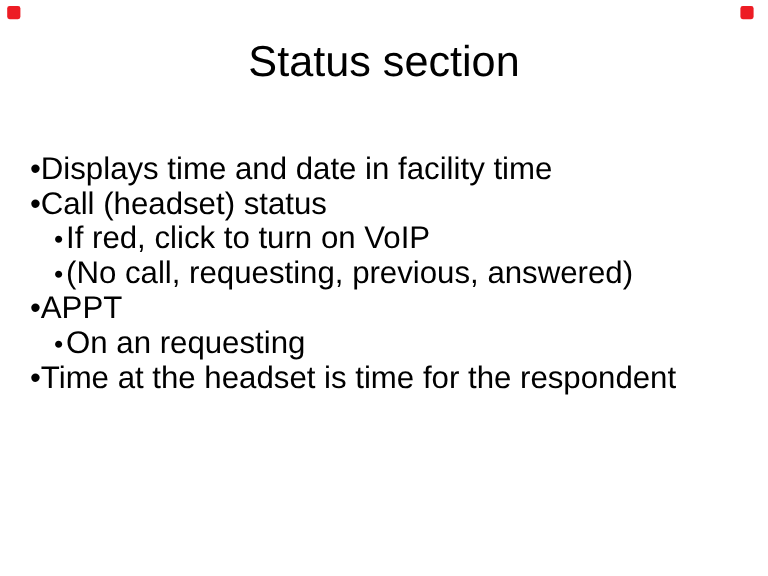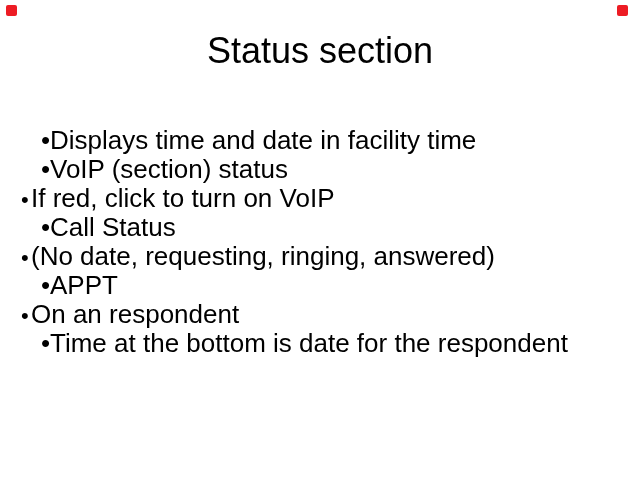--- a/index.html
+++ b/index.html
@@ -32,22 +32,22 @@
     top: 126px;
     left: 0;
     width: 640px;
   }
   .line {
     height: 29px;
     line-height: 29px;
     font-size: 26px;
     white-space: nowrap;
   }
-  .lvl0 { padding-left: 41px; }
-  .lvl1 { padding-left: 21px; }
+  .lvl0 { padding-left: 25px; }
+  .lvl1 { padding-left: 45px; }
   .bullet {
     display: inline-block;
     width: 9px;
     font-size: 26px;
     vertical-align: baseline;
   }
   .lvl1 .bullet {
     width: 7px;
     font-size: 22px;
     margin-right: 3px;
@@ -71,47 +71,44 @@
 
   <div class="title">Status section</div>
 
   <div class="bullets">
 
     <div class="line lvl0">
       <span class="bullet">•</span><span>Displays time and date in facility time</span>
     </div>
 
     <div class="line lvl0">
-      <span class="bullet">•</span><span>VoIP (section) status</span>
+      <span class="bullet">•</span><span>Call (headset) status</span>
     </div>
 
     <div class="line lvl1">
       <span class="bullet">•</span><span>If red, click to turn on VoIP</span>
     </div>
 
-    <div class="line lvl0">
-      <span class="bullet">•</span><span>Call Status</span>
-    </div>
 
     <div class="line lvl1">
-      <span class="bullet">•</span><span>(No date, requesting, ringing, answered)</span>
+      <span class="bullet">•</span><span>(No call, requesting, previous, answered)</span>
     </div>
 
     <div class="line lvl0">
       <span class="bullet">•</span><span>APPT</span>
     </div>
 
     <div class="line lvl1">
-      <span class="bullet">•</span><span>On an respondent</span>
+      <span class="bullet">•</span><span>On an requesting</span>
     </div>
 
 
 
     <div class="line lvl0">
-      <span class="bullet">•</span><span>Time at the bottom is date for the respondent</span>
+      <span class="bullet">•</span><span>Time at the headset is time for the respondent</span>
     </div>
 
   </div>
 
   <div class="marker tl"></div>
   <div class="marker tr"></div>
   <div class="marker bl"></div>
   <div class="marker br"></div>
 
 </div>

